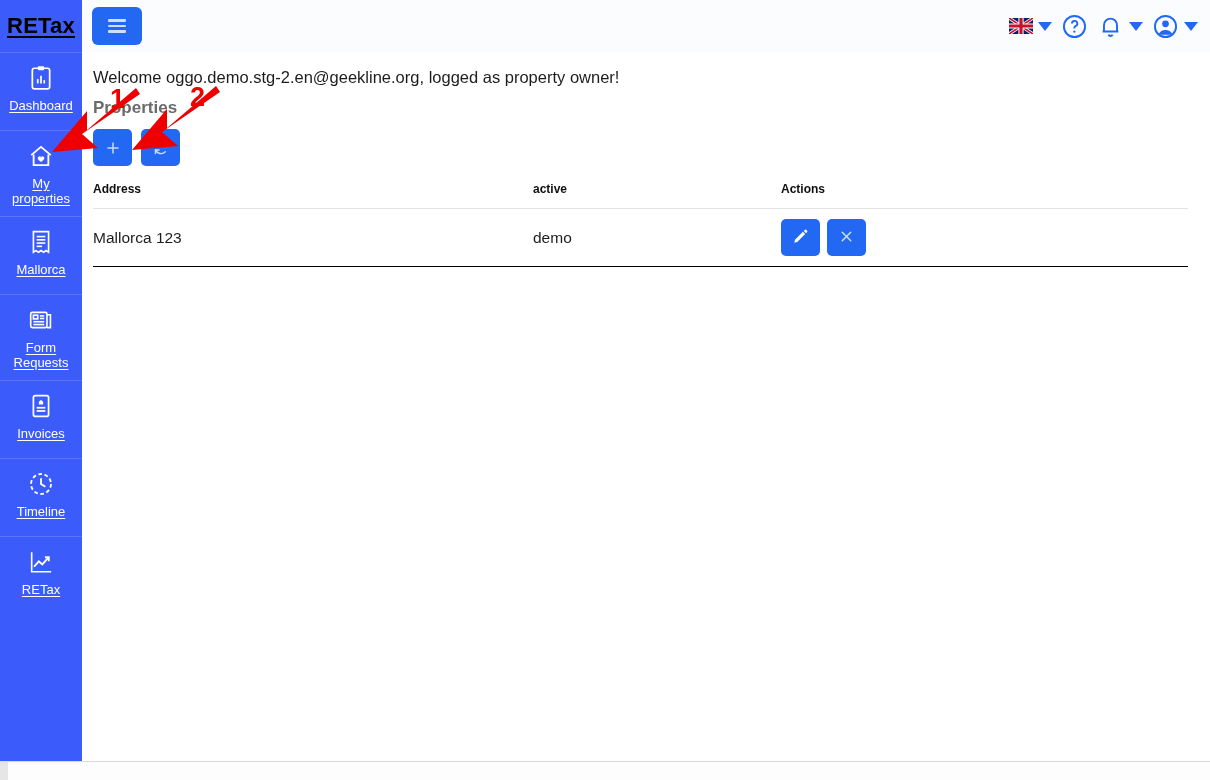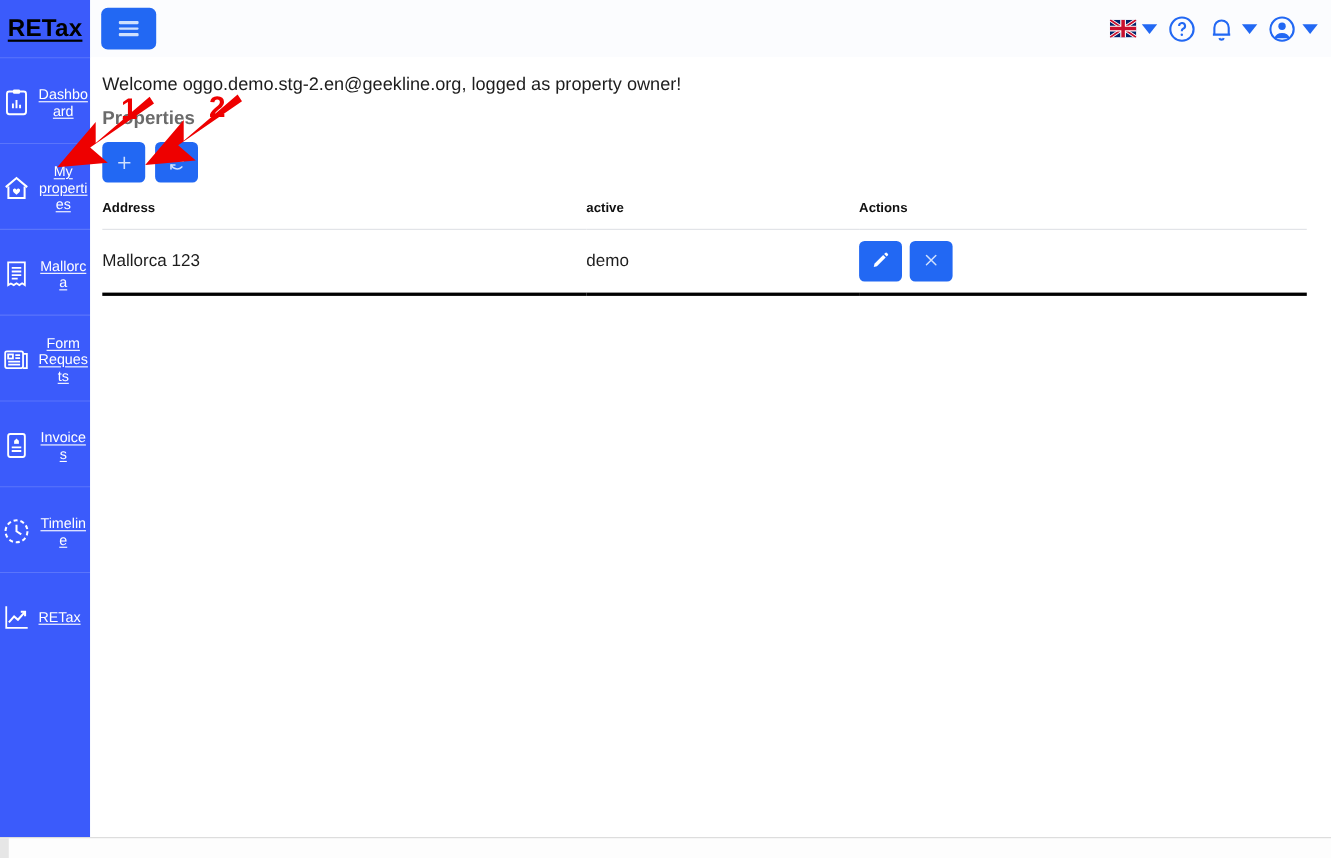--- a/index.html
+++ b/index.html
@@ -49,20 +49,21 @@
     text-decoration: underline;
     text-underline-offset: 3px;
     white-space: nowrap;
   }
 
   .nav-item {
     width: 82px;
     min-height: 78px;
     padding: 12px 2px 10px;
     display: flex;
+    flex-direction: column;
     align-items: center;
     justify-content: flex-start;
     gap: 7px;
     border-top: 1px solid rgba(255,255,255,0.16);
     cursor: pointer;
     flex: 0 0 auto;
   }
   .nav-icon {
     width: 26px; height: 26px;
     display: block;
@@ -182,21 +183,21 @@
     font-size: 12px;
     font-weight: bold;
     color: #101010;
     padding: 0 0 12px 0;
     border-bottom: 1px solid #dfe2e6;
   }
   table.props td {
     font-size: 15.5px;
     color: #1d1d1d;
     padding: 10px 0;
-    border-bottom: 3px solid #000000;
+    border-bottom: 1px solid #000000;
     vertical-align: middle;
     height: 56px;
   }
   .col-address { width: 440px; }
   .col-active  { width: 248px; }
   .col-actions { width: 407px; }
 
   .row-actions { display: flex; gap: 7px; }
   .row-btn {
     width: 39px; height: 37px;

